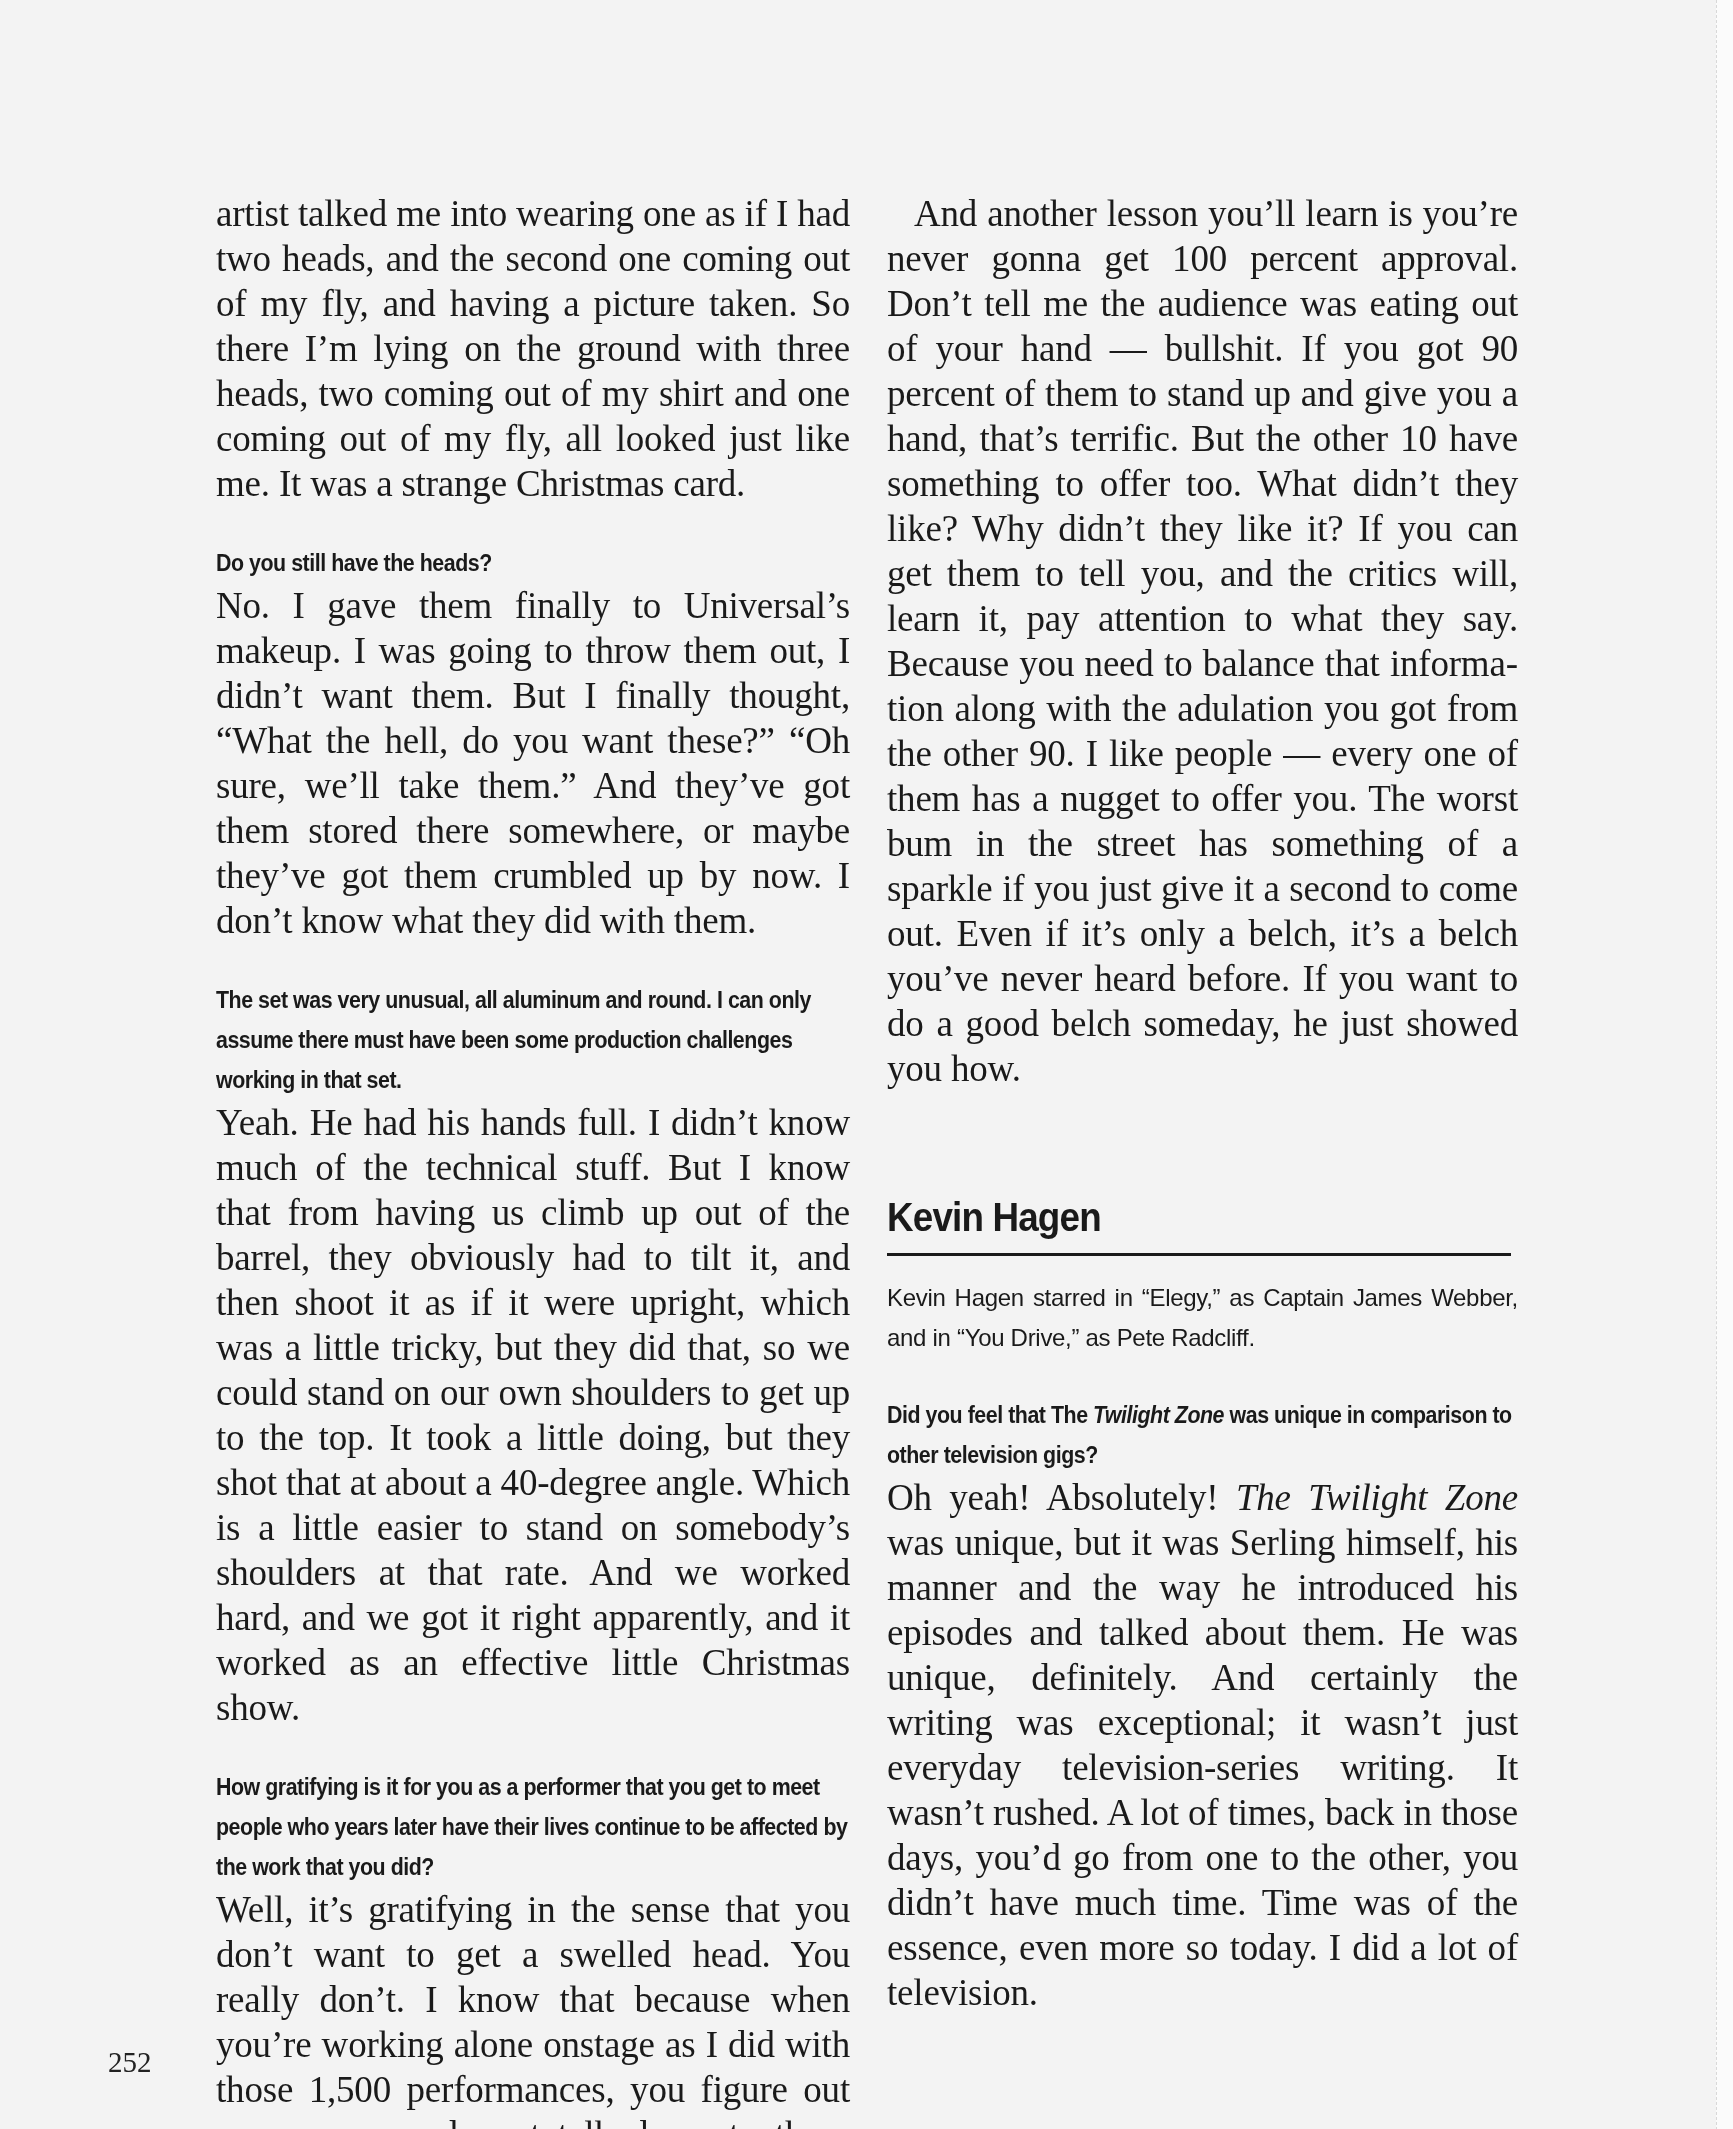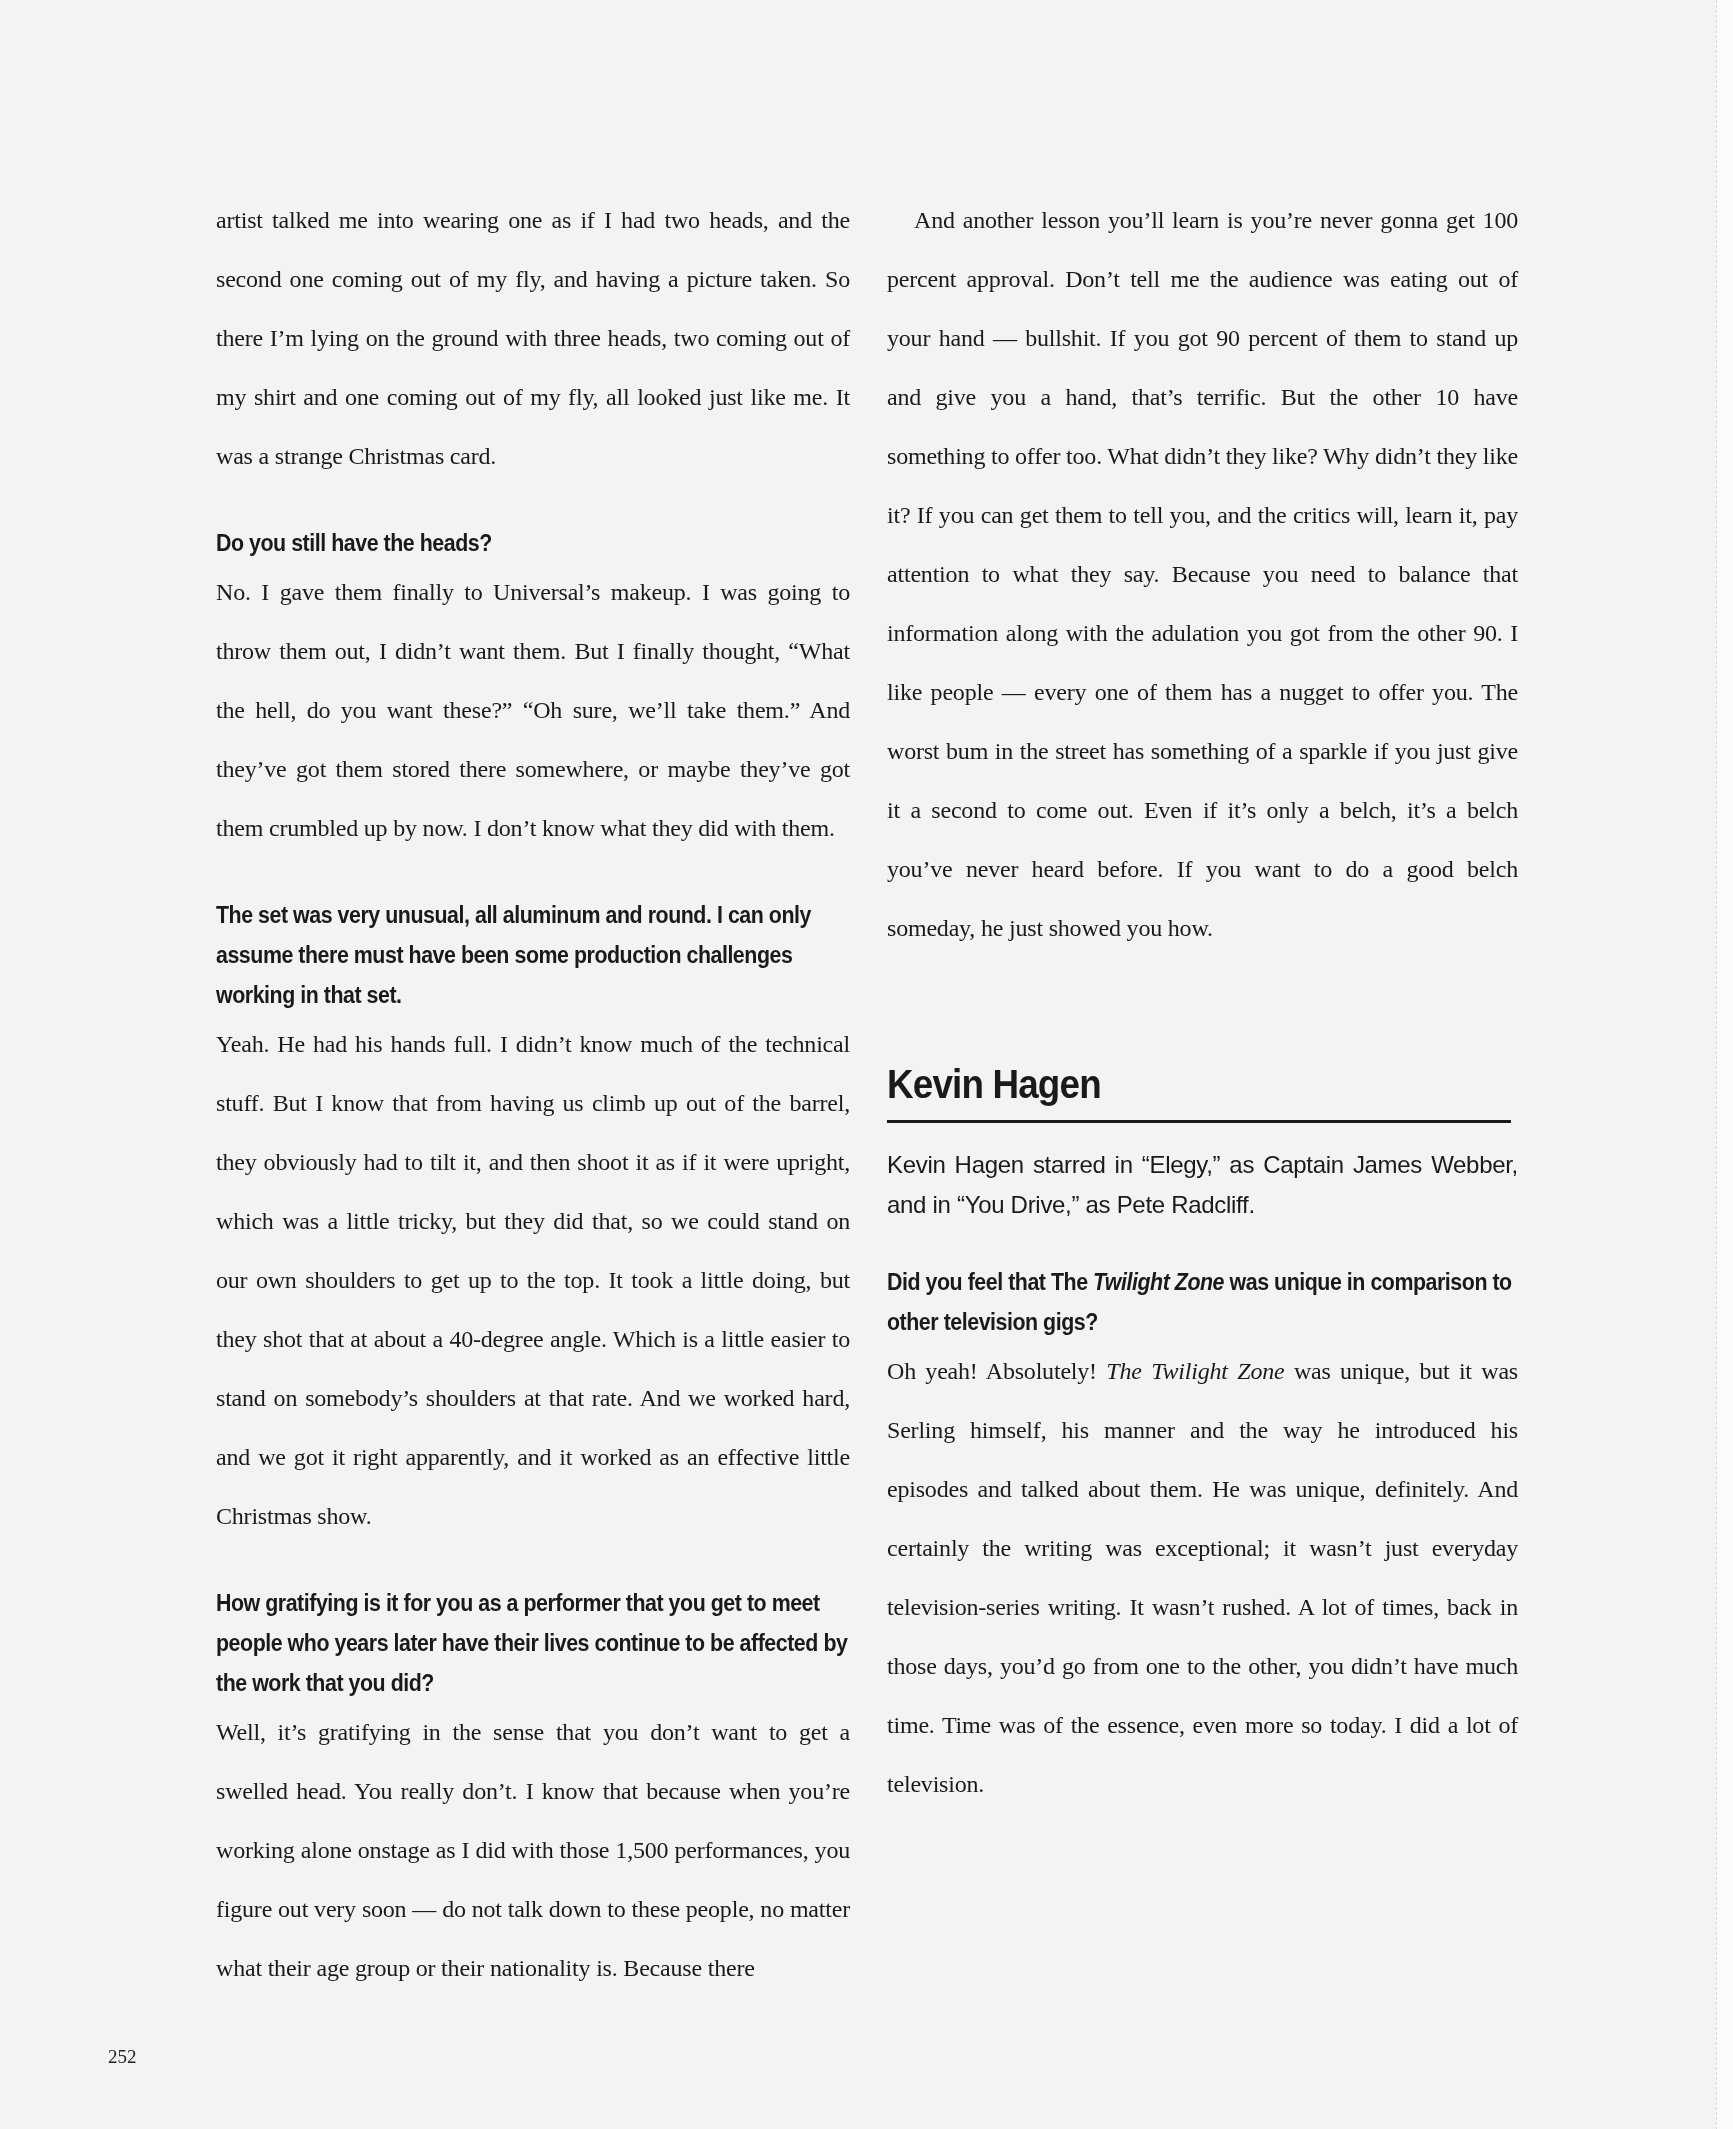--- a/index.html
+++ b/index.html
@@ -30,22 +30,22 @@
     .col-left {
       left: 216px;
       width: 634px;
     }
     .col-right {
       left: 887px;
       width: 631px;
     }
     .answer {
       font-family: "Liberation Serif", "DejaVu Serif", serif;
-      font-size: 24px;
-      line-height: 59px;
+      font-size: 37px;
+      line-height: 45px;
       text-align: justify;
       margin: 0;
       letter-spacing: -0.2px;
     }
     .answer.indent {
       text-indent: 27px;
       font-family: Liberation Serif, serif;
     }
     .question {
       font-family: "Liberation Sans", "DejaVu Sans", sans-serif;
@@ -84,21 +84,21 @@
       letter-spacing: -0.3px;
     }
     .em {
       font-style: italic;
     }
     .page-number {
       position: absolute;
       left: 108px;
       top: 2046px;
       font-family: "Liberation Serif", "DejaVu Serif", serif;
-      font-size: 19px;
+      font-size: 29px;
       color: #222;
     }
   </style>
 </head>
 <body>
 
 <div class="page-edge"></div>
 
 <div class="column col-left">
   <p class="answer">artist talked me into wearing one as if I had two heads, and the second one coming out of my fly, and having a picture taken. So there I’m lying on the ground with three heads, two coming out of my shirt and one coming out of my fly, all looked just like me. It was a strange Christmas card.</p>

